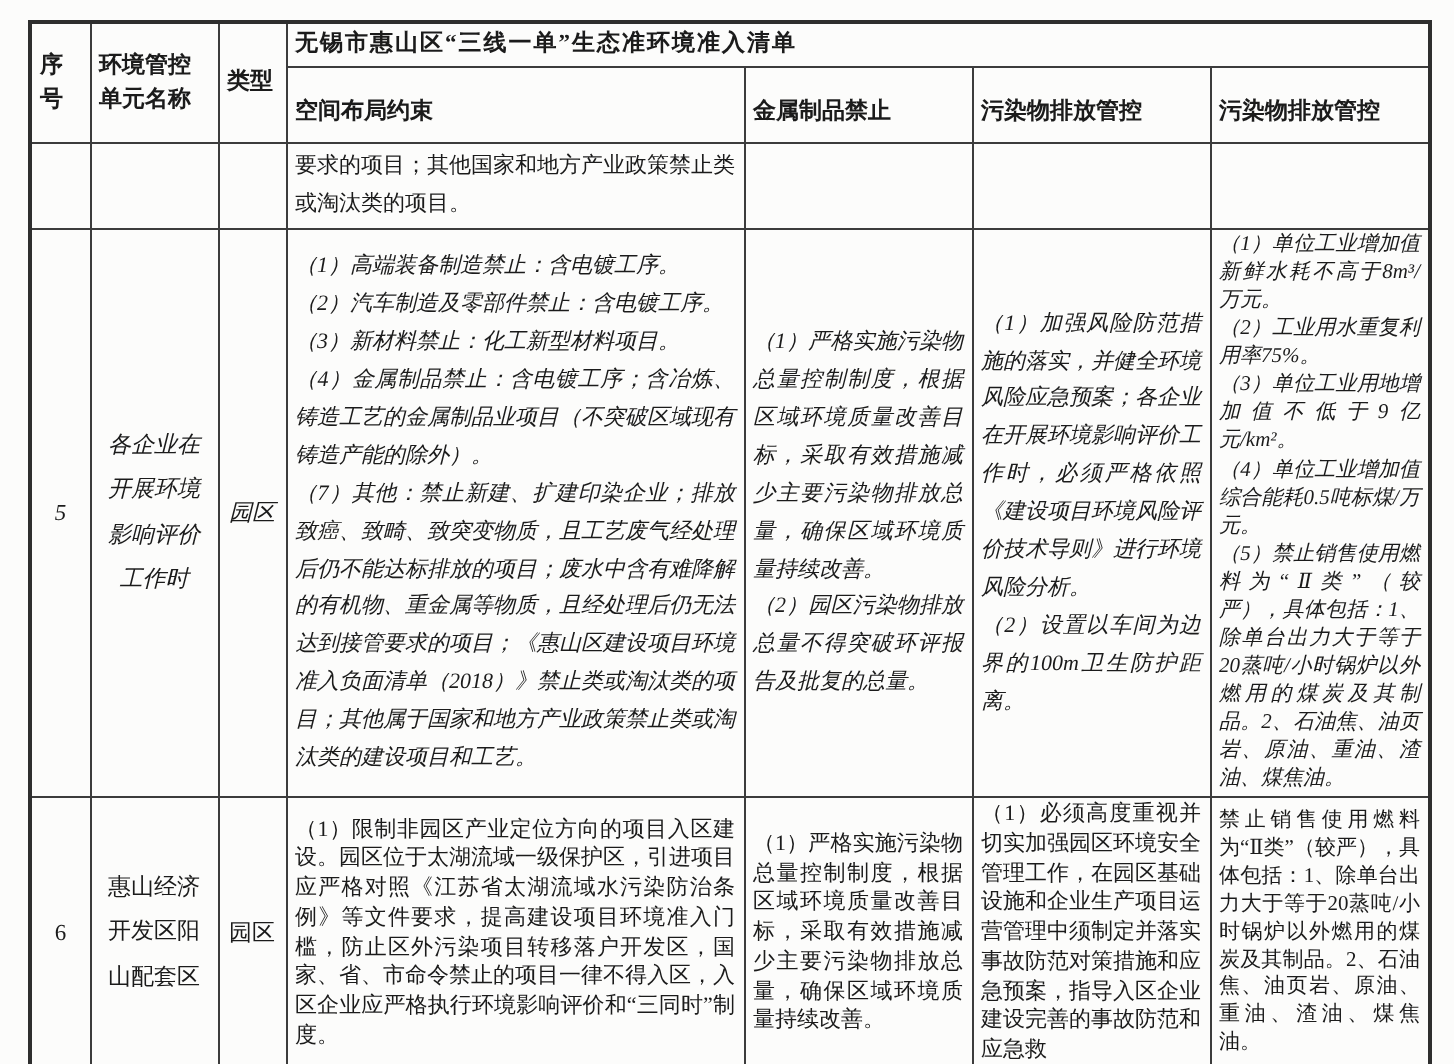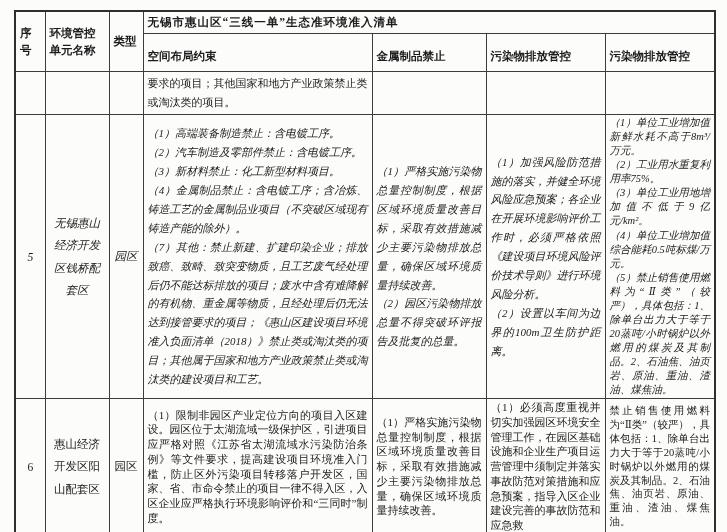--- a/index.html
+++ b/index.html
@@ -63,21 +63,21 @@
       <td class="center"></td>
       <td class="center"></td>
       <td class="body">要求的项目；其他国家和地方产业政策禁止类或淘汰类的项目。</td>
       <td class="body"></td>
       <td class="body"></td>
       <td class="body"></td>
     </tr>
 
     <tr class="row-5">
       <td class="center">5</td>
-      <td class="center unit-cell">无锡惠山经济开发区钱桥配套区</td>
+      <td class="center unit-cell">各企业在开展环境影响评价工作时</td>
       <td class="center">园区</td>
       <td class="body">（1）高端装备制造禁止：含电镀工序。
 （2）汽车制造及零部件禁止：含电镀工序。
 （3）新材料禁止：化工新型材料项目。
 （4）金属制品禁止：含电镀工序；含冶炼、铸造工艺的金属制品业项目（不突破区域现有铸造产能的除外）。
 （7）其他：禁止新建、扩建印染企业；排放致癌、致畸、致突变物质，且工艺废气经处理后仍不能达标排放的项目；废水中含有难降解的有机物、重金属等物质，且经处理后仍无法达到接管要求的项目；《惠山区建设项目环境准入负面清单（2018）》禁止类或淘汰类的项目；其他属于国家和地方产业政策禁止类或淘汰类的建设项目和工艺。</td>
       <td class="body">（1）严格实施污染物总量控制制度，根据区域环境质量改善目标，采取有效措施减少主要污染物排放总量，确保区域环境质量持续改善。
 （2）园区污染物排放总量不得突破环评报告及批复的总量。</td>
       <td class="body">（1）加强风险防范措施的落实，并健全环境风险应急预案；各企业在开展环境影响评价工作时，必须严格依照《建设项目环境风险评价技术导则》进行环境风险分析。
 （2）设置以车间为边界的100m卫生防护距离。</td>

